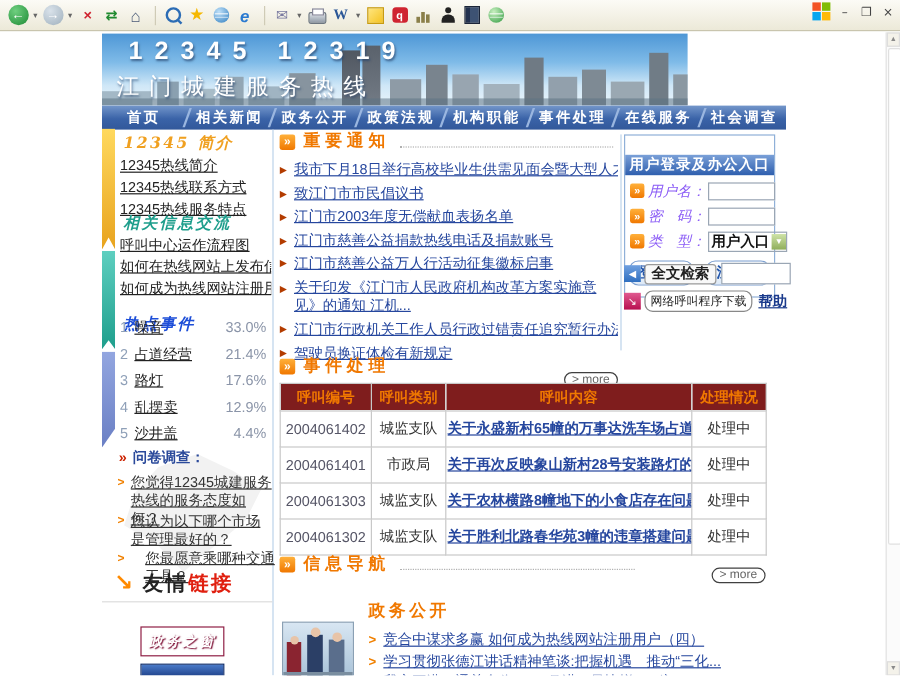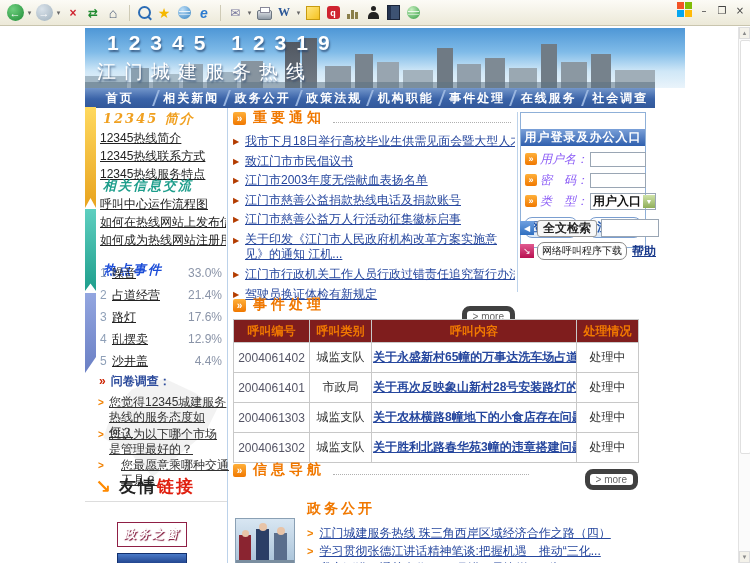--- a/index.html
+++ b/index.html
@@ -42,21 +42,21 @@
   .winflag{width:16px;height:16px;display:grid;grid-template-columns:7px 7px;grid-template-rows:7px 7px;gap:1px;}
   .winflag i{display:block;}
   .wc{width:14px;height:14px;display:flex;align-items:center;justify-content:center;
       font-size:10px;color:#444;cursor:pointer;font-family:"DejaVu Sans",sans-serif;}
   
   #vscroll{position:absolute;right:0;top:27px;width:11px;height:536px;background:#fbfbfb;border-left:1px solid #e2e2e2;}
   .sarrow{position:absolute;left:0;width:11px;height:12px;display:flex;align-items:center;justify-content:center;
           font-size:6px;color:#8a8a8a;background:#f4f2ea;border:1px solid #ddd;box-sizing:border-box;cursor:pointer;}
   #sthumb{position:absolute;left:1px;top:13px;width:9px;height:412px;background:#fff;border:1px solid #e0e0e0;border-radius:2px;cursor:pointer;}
   
-  #banner{position:absolute;left:85px;top:28px;width:600px;height:60px;overflow:hidden;
+  #banner{position:absolute;left:85px;top:28px;width:488px;height:60px;overflow:hidden;
           background:linear-gradient(180deg,#4e97d6 0%,#7fbbe8 40%,#cfe7f7 72%,#eaf4fb 100%);}
   #banner .bld{position:absolute;bottom:0;}
   #banner-text1{position:absolute;left:22px;top:3px;font-size:21px;font-weight:bold;color:#fff;
                 letter-spacing:10px;text-shadow:1px 2px 2px rgba(40,70,110,.75);}
   #banner-text2{position:absolute;left:12px;top:31px;font-size:19px;font-weight:normal;color:#fff;
                 letter-spacing:8px;text-shadow:1px 2px 2px rgba(40,70,110,.75);}
   
   #nav{position:absolute;left:85px;top:88px;width:570px;height:20px;display:flex;align-items:stretch;
        background:linear-gradient(#7396ca,#3a63a8 55%,#32589a);}
   .nav-tab{flex:1;display:flex;align-items:center;justify-content:center;color:#fff;
@@ -108,21 +108,21 @@
   .sec-title{font-size:14px;font-weight:bold;color:#f07800;letter-spacing:4px;white-space:nowrap;}
   .dots{flex:1;border-bottom:1px dotted #b0b0b0;margin:0 4px 2px 8px;height:10px;}
   
   #notices{position:absolute;left:233px;top:110px;width:282px;}
   #notice-list{margin:8px 0 0;padding:0;list-style:none;}
   #notice-list li{position:relative;padding-left:12px;margin-bottom:5.5px;font-size:12px;line-height:14px;
                   max-height:14px;overflow:hidden;white-space:nowrap;}
   #notice-list li.wrap2{white-space:normal;max-height:30px;line-height:15px;}
   #notice-list li:before{content:"▶";position:absolute;left:0;top:1px;font-size:8px;color:#b33c00;}
   #notice-list a{color:#26479e;text-decoration:underline;cursor:pointer;}
-  .more-btn{display:inline-block;border:5px solid #404040;border-radius:8px;background:#fff;color:#666;
+  .more-btn{display:inline-block;border:1px solid #404040;border-radius:8px;background:#fff;color:#666;
             font-size:10px;line-height:11px;padding:0 6px;cursor:pointer;white-space:nowrap;}
   #notices .more-wrap{text-align:right;margin-top:2px;}
   
   #events{position:absolute;left:233px;top:297px;width:405px;}
   #events table{border-collapse:collapse;width:405px;margin-top:6px;table-layout:fixed;}
   #events th,#events td{border:1px solid #c8c8c8;font-size:12px;overflow:hidden;white-space:nowrap;}
   #events th{height:20px;color:#f07800;font-weight:bold;background:#7f1d1d;}
   #events td{height:27px;text-align:center;color:#333;}
   #events td.ev-id{color:#556;}
   #events td.ev-content a{color:#26479e;text-decoration:underline;font-weight:bold;cursor:pointer;}
@@ -432,21 +432,21 @@
     <div id="gov-photo">
       <div class="fig" style="left:3px;width:12px;height:30px;background:#8a2430;"></div>
       <div class="fig" style="left:6px;bottom:28px;width:7px;height:7px;border-radius:50%;background:#e8c4a8;"></div>
       <div class="fig" style="left:20px;width:13px;height:36px;background:#2b3f66;"></div>
       <div class="fig" style="left:23px;bottom:34px;width:8px;height:8px;border-radius:50%;background:#e8c4a8;"></div>
       <div class="fig" style="left:38px;width:13px;height:32px;background:#5a6e8c;"></div>
       <div class="fig" style="left:41px;bottom:30px;width:8px;height:8px;border-radius:50%;background:#e8c4a8;"></div>
       <div class="fig" style="left:0;width:58px;height:5px;background:#7a8ea0;"></div>
     </div>
     <div id="gov-title">政务公开</div>
-    <div class="gov-link" style="top:64px;"><a>江门城建服务热线 珠三角西岸区域经济合作之路（四）</a></div>
+    <div class="gov-link" style="top:64px;"><a>竞合中谋求多赢 如何成为热线网站注册用户（四）</a></div>
     <div class="gov-link" style="top:82px;"><a>学习贯彻张德江讲话精神笔谈:把握机遇　推动“三化...</a></div>
     <div class="gov-link" style="top:99px;"><a>我市五港口通关合作 1—5月进口量比增100倍</a></div>
   </div>
 
   <div id="login">
     <div id="login-hd">用户登录及办公入口</div>
     <div class="lrow">
       <span class="ico-orange">»</span>
       <span class="llabel">用户名：</span>
       <input type="text" style="">

